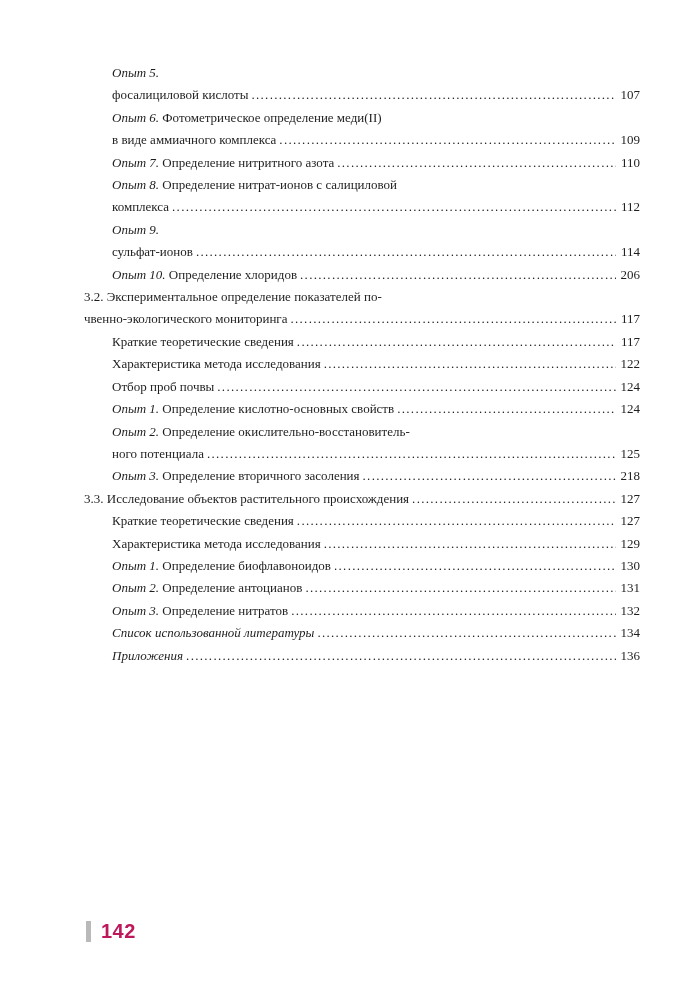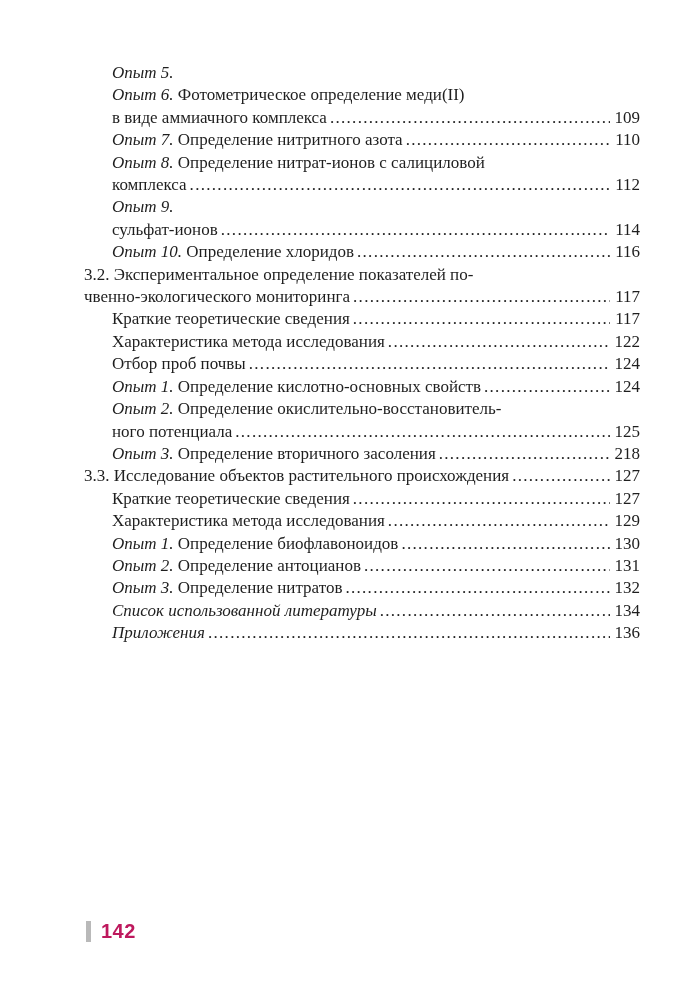--- a/index.html
+++ b/index.html
@@ -12,21 +12,21 @@
     position: relative;
     width: 700px; height: 1000px;
     background: #ffffff;
     font-family: "Liberation Serif", "DejaVu Serif", serif;
     color: #1e1e1e;
   }
   .toc {
     position: absolute;
     left: 84px; top: 62px;
     width: 556px;
-    font-size: 17px;
+    font-size: 13px;
     line-height: 22.4px;
   }
   .toc-line {
     display: flex;
     align-items: baseline;
     white-space: nowrap;
   }
   .toc-line.indent-sub { padding-left: 28px; }
   .toc-line.indent-section { padding-left: 0; align-items: center; }
   .toc-line.gap-before { }
@@ -77,20 +77,26 @@
 </head>
 <body>
 
 <div class="page">
 
   <div class="toc" id="toc">
       <div class="toc-line indent-sub no-page">
       <span class="prefix">Опыт 5.</span>
 
     </div>
+      <div class="toc-line indent-sub">
+
+      <span class="entry-text">фосалициловой кислоты</span>
+      <span class="leader"></span>
+      <span class="pagenum">107</span>
+    </div>
       <div class="toc-line indent-sub no-page">
       <span class="prefix">Опыт 6.</span>
       <span class="entry-text">Фотометрическое определение меди(II)</span>
 
     </div>
       <div class="toc-line indent-sub">
 
       <span class="entry-text">в виде аммиачного комплекса</span>
       <span class="leader"></span>
       <span class="pagenum">109</span>
@@ -119,21 +125,21 @@
       <div class="toc-line indent-sub">
 
       <span class="entry-text">сульфат-ионов</span>
       <span class="leader"></span>
       <span class="pagenum">114</span>
     </div>
       <div class="toc-line indent-sub">
       <span class="prefix">Опыт 10.</span>
       <span class="entry-text">Определение хлоридов</span>
       <span class="leader"></span>
-      <span class="pagenum">116</span>
+      <span class="pagenum">206</span>
     </div>
       <div class="toc-line indent-section no-page">
 
       <span class="entry-text">3.2. Экспериментальное определение показателей по-</span>
 
     </div>
       <div class="toc-line indent-section">
 
       <span class="entry-text">чвенно-экологического мониторинга</span>
       <span class="leader"></span>

